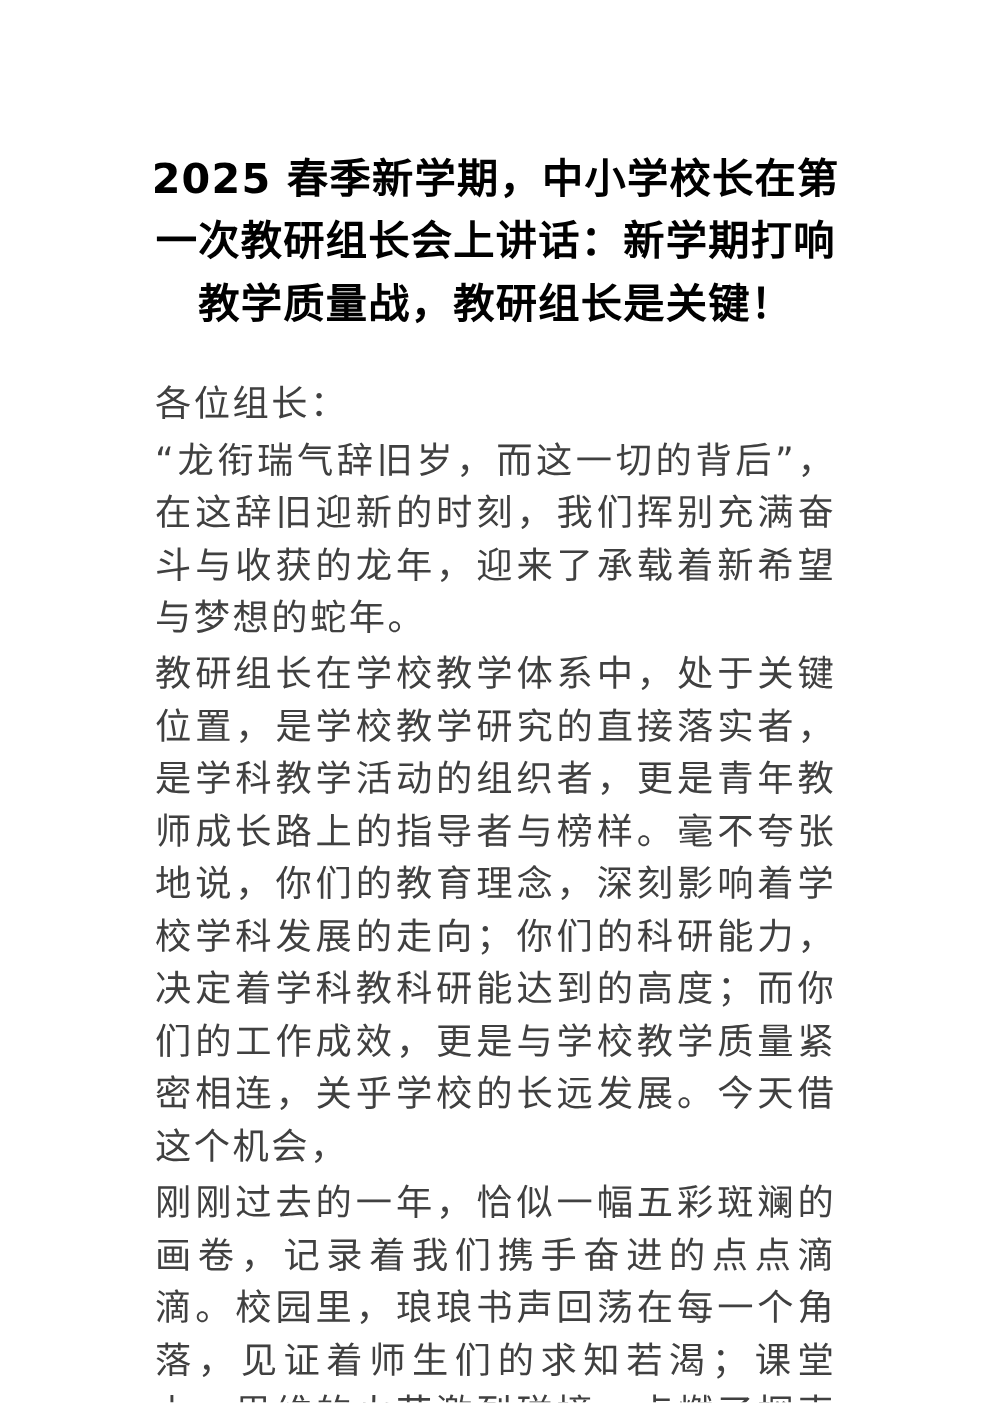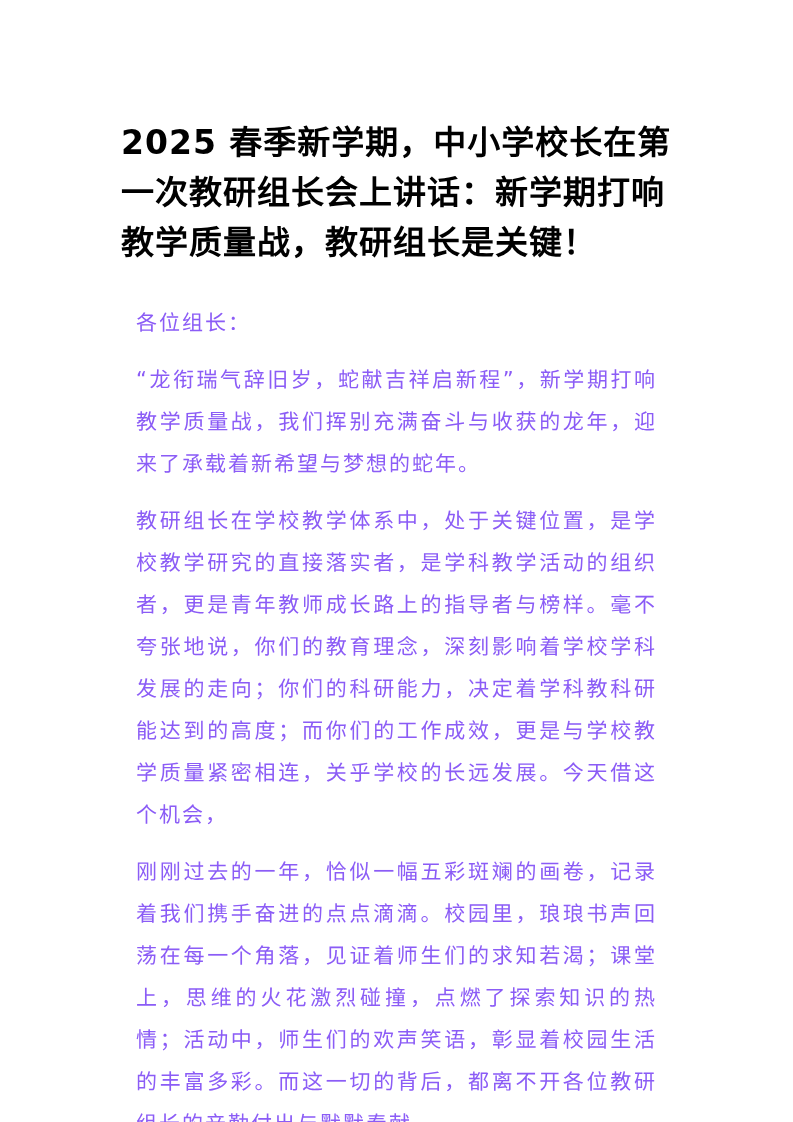--- a/index.html
+++ b/index.html
@@ -19,43 +19,43 @@
     box-sizing: border-box;
     width: 793px;
     padding: 118px 121px 0 121px;
   }
   .doc-title {
     margin: 0 0 34px 0;
     font-size: 33px;
     line-height: 50px;
     font-weight: bold;
     color: #000000;
-    text-align: left;
+    text-align: center;
     letter-spacing: 1px;
   }
   .doc-paragraph {
-    margin: 15px;
-    font-size: 21px;
+    margin: 3px;
+    font-size: 29px;
     line-height: 42px;
-    color: #8b5cf6;
+    color: #404040;
     text-align: justify;
     text-justify: inter-ideograph;
     letter-spacing: 2px;
     word-break: break-all;
   }
 </style>
 </head>
 <body>
 
 <div class="page">
   <div class="content">
     <h1 class="doc-title">2025 春季新学期，中小学校长在第一次教研组长会上讲话：新学期打响教学质量战，教研组长是关键！</h1>
 
     <p class="doc-paragraph">各位组长：</p>
 
 
-    <p class="doc-paragraph">“龙衔瑞气辞旧岁，蛇献吉祥启新程”，新学期打响教学质量战，我们挥别充满奋斗与收获的龙年，迎来了承载着新希望与梦想的蛇年。</p>
+    <p class="doc-paragraph">“龙衔瑞气辞旧岁，而这一切的背后”，在这辞旧迎新的时刻，我们挥别充满奋斗与收获的龙年，迎来了承载着新希望与梦想的蛇年。</p>
 
     <p class="doc-paragraph">教研组长在学校教学体系中，处于关键位置，是学校教学研究的直接落实者，是学科教学活动的组织者，更是青年教师成长路上的指导者与榜样。毫不夸张地说，你们的教育理念，深刻影响着学校学科发展的走向；你们的科研能力，决定着学科教科研能达到的高度；而你们的工作成效，更是与学校教学质量紧密相连，关乎学校的长远发展。今天借这个机会，</p>
 
     <p class="doc-paragraph">刚刚过去的一年，恰似一幅五彩斑斓的画卷，记录着我们携手奋进的点点滴滴。校园里，琅琅书声回荡在每一个角落，见证着师生们的求知若渴；课堂上，思维的火花激烈碰撞，点燃了探索知识的热情；活动中，师生们的欢声笑语，彰显着校园生活的丰富多彩。而这一切的背后，都离不开各位教研组长的辛勤付出与默默奉献。</p>
   </div>
 </div>
 
 </body></html>

